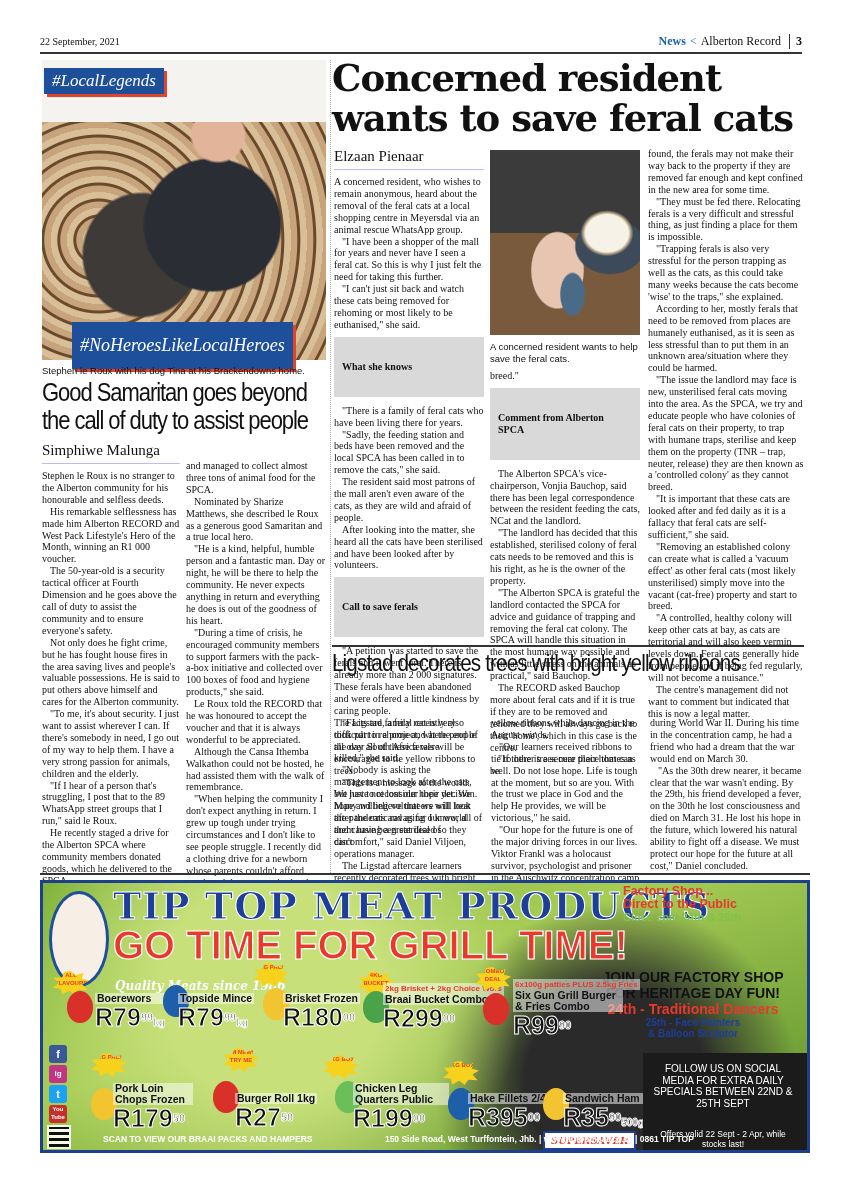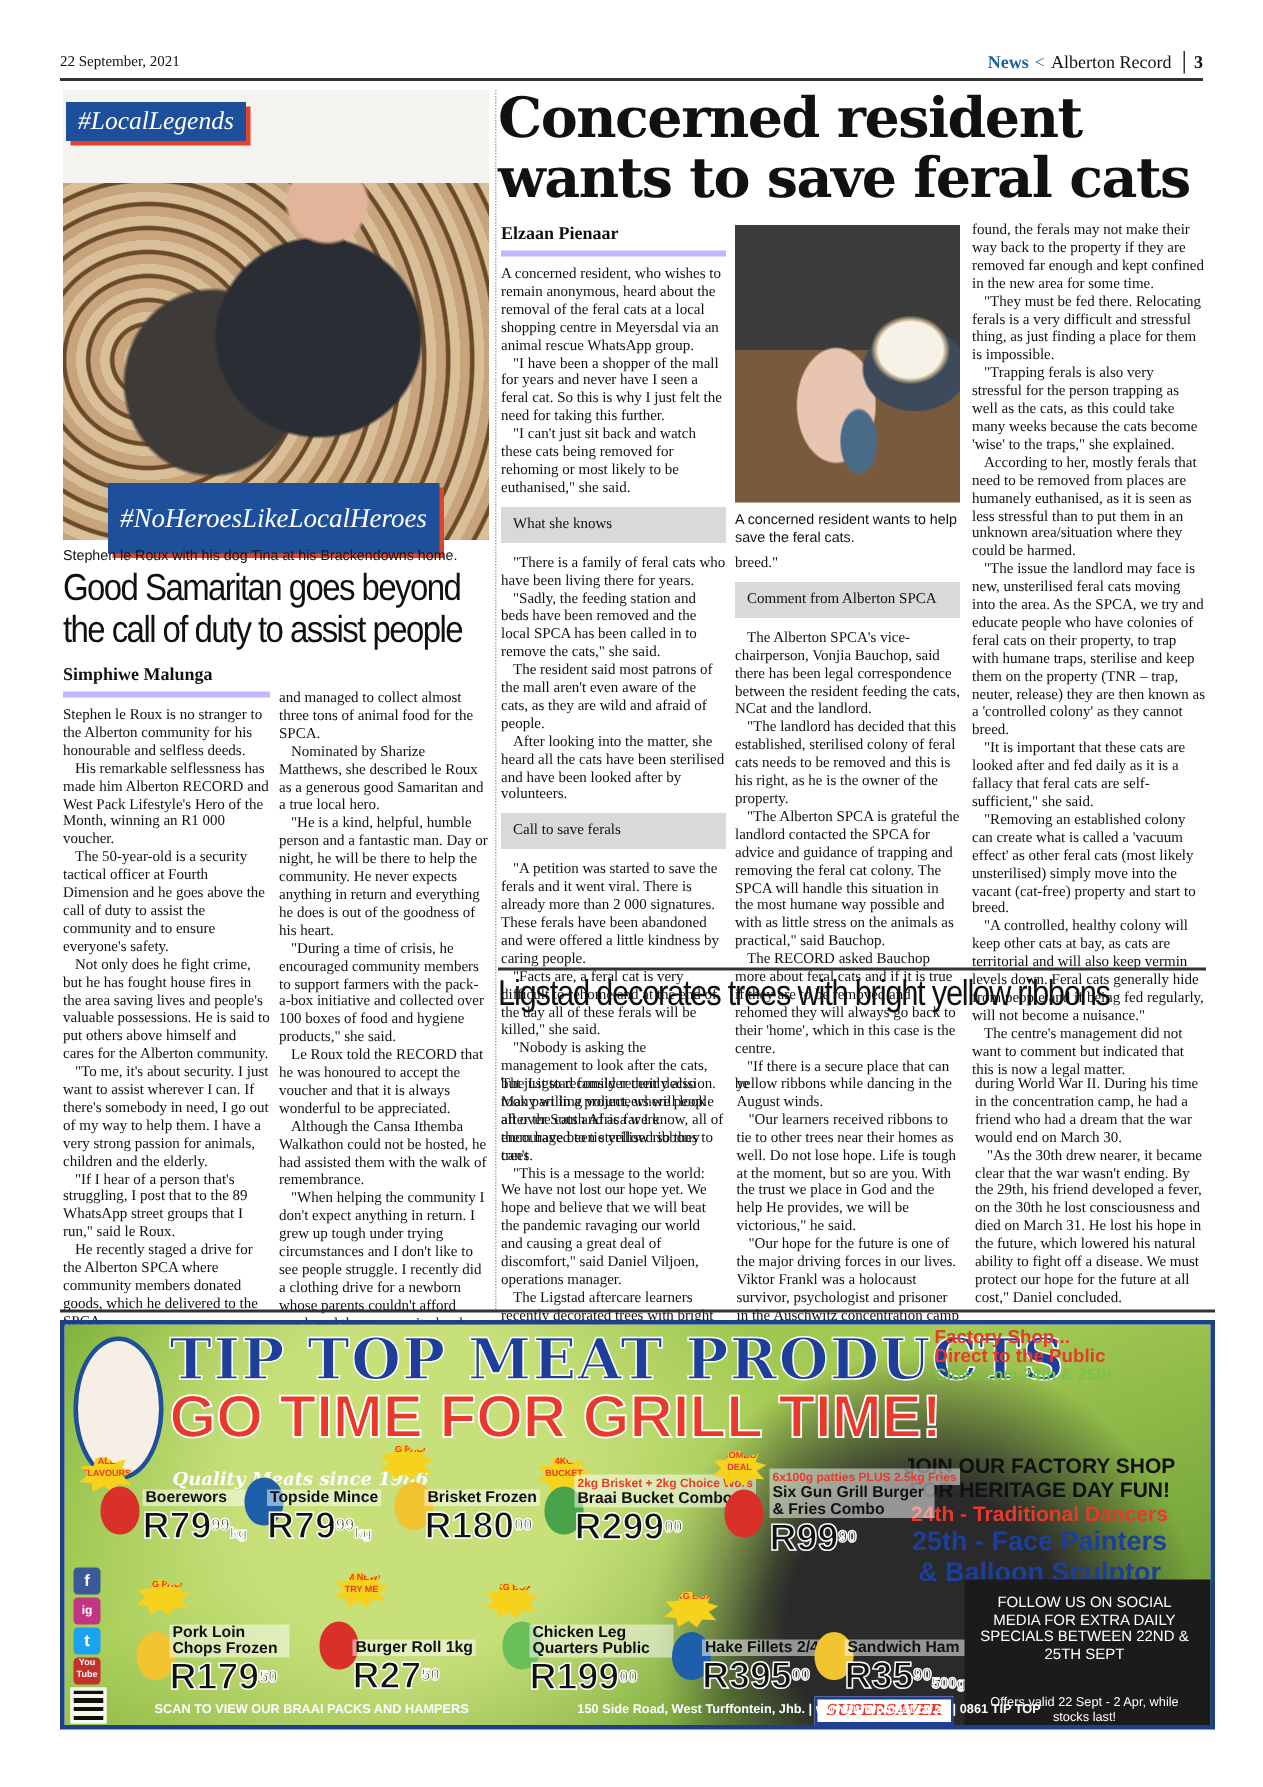--- a/index.html
+++ b/index.html
@@ -17,27 +17,27 @@
  radial-gradient(ellipse at 35% 65%,#3d3a38 0 22%,transparent 23%),
  repeating-radial-gradient(circle at 20% 60%,#c7a47c 0 6px,#6b4a2b 7px 9px,#d9bf98 10px 16px),
  #efe6dc}
 .photo1 .top{position:absolute;left:0;top:0;right:0;height:62px;background:#f5f3f0}
 .tag{position:absolute;background:#1d4f9a;color:#fff;font-family:"Liberation Serif",serif;font-style:italic;box-shadow:3px 3px 0 #e0452b}
 .tag1{left:2px;top:8px;padding:3px 8px;font-size:17px}
 .tag2{left:30px;top:262px;padding:13px 8px;font-size:18px}
 .cap{font-family:"Liberation Sans",sans-serif;font-size:9.5px}
 .cap1{left:42px;top:365px}
 .hl1{left:42px;top:378px;width:290px;font-family:"Liberation Sans",sans-serif;font-size:25px;line-height:28px;letter-spacing:-1.2px;transform:scaleX(.88);transform-origin:left top;width:330px}
-.byline{font-weight:bold;font-size:12px;border-bottom:4px solid #c4b5fd;padding-bottom:4px}
+.byline{font-weight:normal;font-size:15px;border-bottom:1px solid #c4b5fd;padding-bottom:4px}
 .col{font-size:10px;line-height:11.9px;text-align:left}
 .col p{text-indent:8px}
 .col p.ni{text-indent:0}
 .vline{border-left:1px dotted #aaa}
 .hl-cats{left:332px;top:58px;width:470px;font-family:"DejaVu Serif",serif;font-weight:bold;font-size:37px;line-height:40px;letter-spacing:-1px}
-.subhd{background:#d9d9d9;font-weight:normal;font-size:10px;padding:6px 8px;margin:6px 0 8px}
+.subhd{background:#d9d9d9;font-weight:bold;font-size:10px;padding:24px 8px;margin:6px 0 8px}
 .photo2{left:490px;top:150px;width:150px;height:185px;background:
  radial-gradient(ellipse at 78% 45%,#f7f2e8 0 13%,#c9b595 14%,transparent 16%),
  radial-gradient(ellipse at 80% 52%,#3c4a5a 0 20%,transparent 21%),
  radial-gradient(ellipse at 55% 78%,#4a6b88 0 10%,transparent 11%),
  radial-gradient(ellipse at 45% 65%,#e7c5b0 0 22%,transparent 23%),
  linear-gradient(180deg,#3b3b3b 0 45%,#7a5a3d 45% 100%)}
 .hl-lig{left:332px;top:649px;width:470px;font-family:"Liberation Sans",sans-serif;font-size:24px;letter-spacing:-1px;transform:scaleX(.86);transform-origin:left top;width:560px}
 .ad{left:40px;top:880px;width:770px;height:273px;border:3px solid #1d3f8c;background:
  radial-gradient(circle at 30% 40%,#c7e07a 0 20%,transparent 45%),
  radial-gradient(circle at 75% 75%,#2a2a2a 0 15%,transparent 30%),
@@ -45,21 +45,21 @@
 .ad-title1{left:70px;top:0px;font-family:"DejaVu Serif",serif;font-weight:bold;font-size:38px;color:#1d3f9a;letter-spacing:1px;-webkit-text-stroke:1px #fff}
 .ad-title2{left:70px;top:40px;font-family:"Liberation Sans",sans-serif;font-weight:bold;font-size:40px;color:#e8392b;-webkit-text-stroke:1.2px #fff;letter-spacing:0}
 .ad-fs{left:580px;top:2px;color:#e8392b;font-family:"Liberation Sans",sans-serif;font-weight:bold;font-size:12.5px;line-height:13px}
 .ad-close{color:#7fc24b;font-size:11px}
 .ad-logo{left:6px;top:8px;width:60px;height:96px;border-radius:50%;background:#f7efe5;border:3px solid #1d4f9a}
 .ad-quality{left:72px;top:96px;font-family:"DejaVu Serif",serif;font-style:italic;font-weight:bold;font-size:12px;color:#fff}
 .ad-join{left:540px;top:86px;width:220px;text-align:center;font-family:"Liberation Sans",sans-serif;font-weight:bold}
 .ad-join .j1{font-size:14px;color:#111}
 .ad-join .j2{font-size:14px;color:#111}
 .ad-join .j3{font-size:14px;color:#e8392b}
-.ad-join .j4{font-size:18px;color:#1d3f9a}
+.ad-join .j4{font-size:10px;color:#1d3f9a}
 .prod{position:absolute;font-family:"Liberation Sans",sans-serif;text-align:left}
 .prod .pn{font-size:10.5px;font-weight:bold;color:#111;background:rgba(255,255,255,.5);padding:0 2px;line-height:11px}
 .prod .pp{font-size:25px;font-weight:bold;color:#111;-webkit-text-stroke:1px #fff;line-height:26px}
 .prod .pp sup{font-size:11px;vertical-align:top}
 .prod .pp small{font-size:10px}
 .burst{position:absolute;width:36px;height:24px;background:#f6d21c;color:#e8392b;font-size:6px;font-weight:bold;text-align:center;line-height:8px;font-family:"Liberation Sans",sans-serif;clip-path:polygon(50% 0,62% 18%,85% 8%,80% 32%,100% 40%,82% 56%,96% 80%,70% 78%,60% 100%,45% 82%,25% 98%,22% 74%,0 70%,16% 50%,2% 28%,26% 26%,30% 4%)}
 .ball{position:absolute;width:26px;height:32px;border-radius:50% 50% 48% 48%}
 .ad-follow{left:610px;top:180px;width:140px;text-align:center;color:#fff;font-family:"Liberation Sans",sans-serif;font-size:10px;line-height:11.5px}
 .ad-offer{left:610px;top:246px;width:140px;text-align:center;color:#fff;font-family:"Liberation Sans",sans-serif;font-size:8.5px;line-height:10px}
 .ad-bottom{left:60px;top:251px;color:#fff;font-family:Liberation Sans, sans-serif;font-size:8.5px;font-weight:bold;white-space:nowrap}

